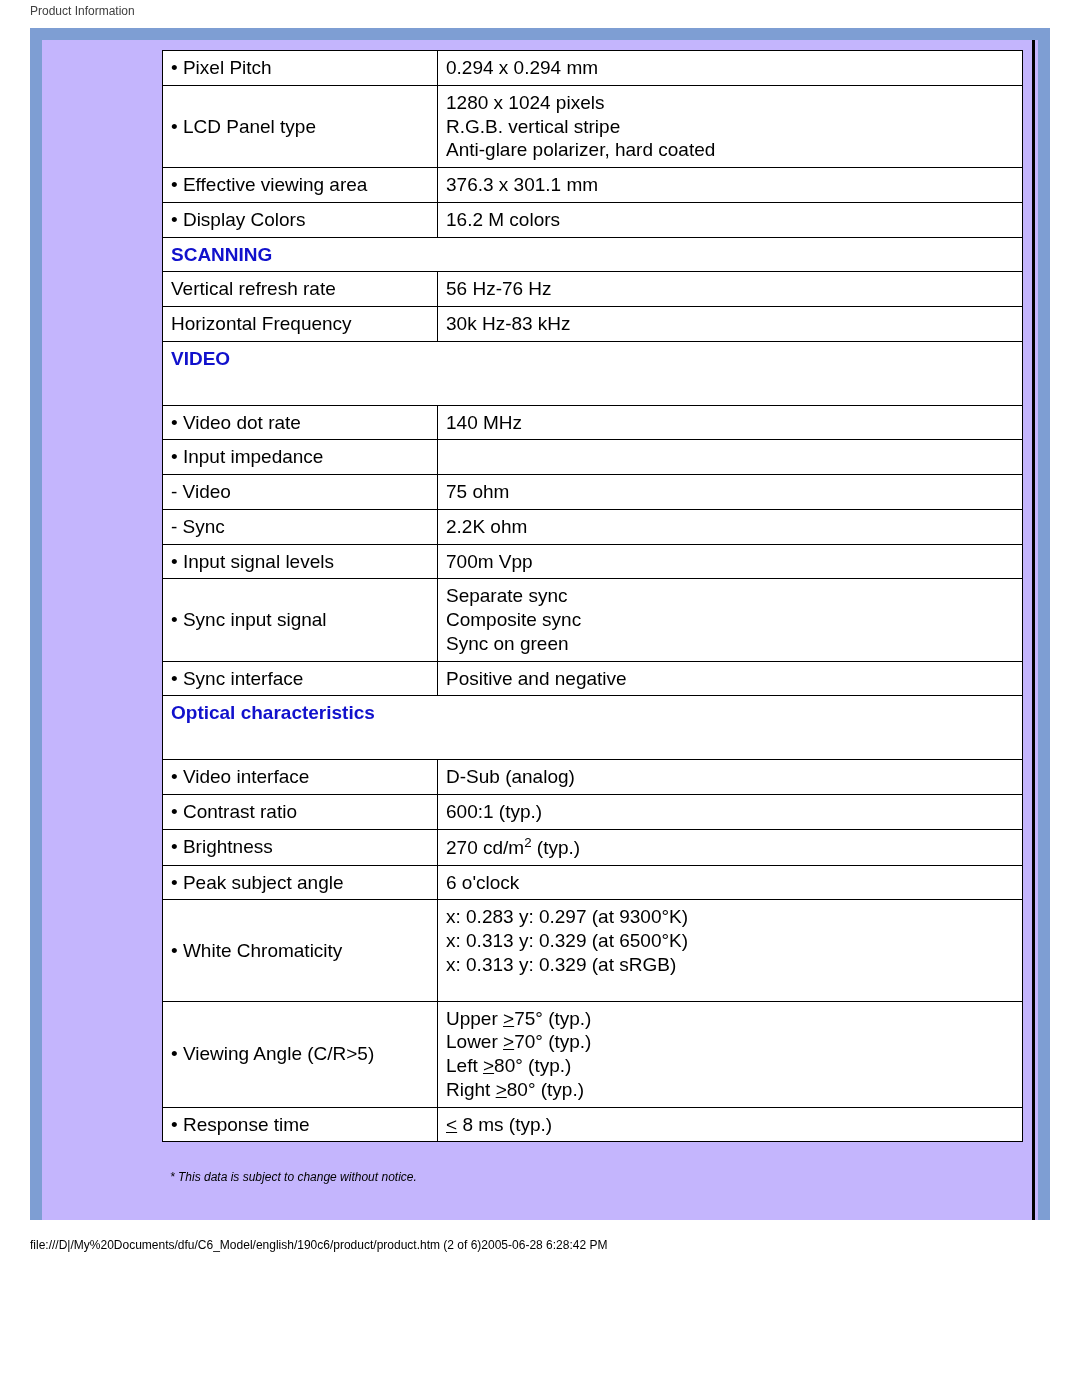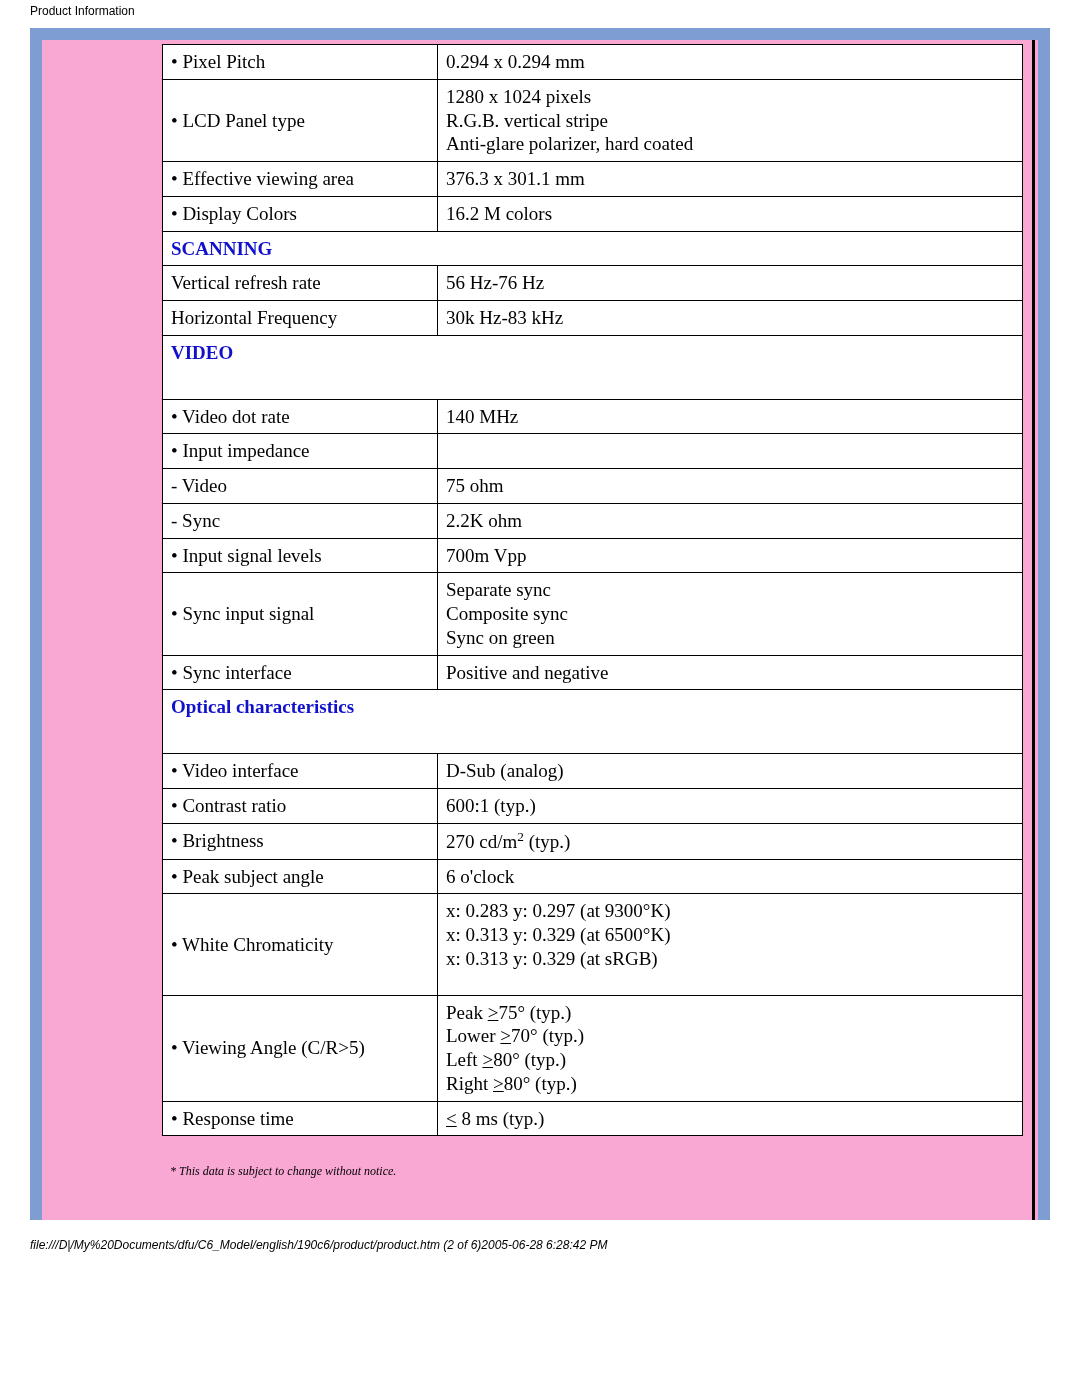--- a/index.html
+++ b/index.html
@@ -9,33 +9,32 @@
     margin: 0;
     padding: 0;
     font-family: Arial, Helvetica, sans-serif;
     font-size: 18px;
     background: #fff;
     color: #000;
   }
   .page-header {
     font-size: 12px;
     padding: 4px 8px 2px 30px;
-    color: #000000;
+    color: #404040;
   }
   .blue-border {
     margin: 8px 30px 0 30px;
     background: #7e9ed3;
     padding: 12px 12px 0 12px;
   }
   .content-wrap {
-    background: #f9a8d4;
-    padding: 4px 15px 0 120px;
+    background: #c4b5fd;
+    padding: 10px 15px 0 120px;
     min-height: 1180px;
     position: relative;
-    font-family: Liberation Serif, serif;
   }
   table.spec {
     border-collapse: collapse;
     width: 100%;
     background: #fff;
   }
   table.spec td {
     border: 1px solid #000;
     padding: 5px 8px;
     vertical-align: middle;
@@ -77,21 +76,20 @@
     right: 3px;
     top: 0;
     bottom: 0;
     width: 3px;
     background: #000;
   }
   .page-footer {
     font-size: 12px;
     padding: 18px 8px 8px 30px;
     color: #000;
-    font-style: italic;
   }
   sup {
     font-size: 0.7em;
   }
 </style>
 </head>
 <body>
 
 <div class="page-header">Product Information</div>
 
@@ -185,21 +183,21 @@
       </tr>
       <tr>
         <td class="label-col" style="padding-top:28px;padding-bottom:28px;">• White Chromaticity</td>
         <td class="multiline" style="padding-bottom:24px;margin-top:44px;">x: 0.283 y: 0.297 (at 9300°K)
 x: 0.313 y: 0.329 (at 6500°K)
 x: 0.313 y: 0.329 (at sRGB)</td>
       </tr>
       <tr>
         <td class="label-col">• Viewing Angle (C/R&gt;5)</td>
         <td>
-          <span>Peak </span><u>&gt;</u><span>75° (typ.)</span><br>
+          <span>Upper </span><u>&gt;</u><span>75° (typ.)</span><br>
           <span>Lower </span><u>&gt;</u><span>70° (typ.)</span><br>
           <span>Left </span><u>&gt;</u><span>80° (typ.)</span><br>
           <span>Right </span><u>&gt;</u><span>80° (typ.)</span>
         </td>
       </tr>
       <tr>
         <td class="label-col">• Response time</td>
         <td>
           <u>&lt;</u><span> 8 ms (typ.)</span>
         </td>

